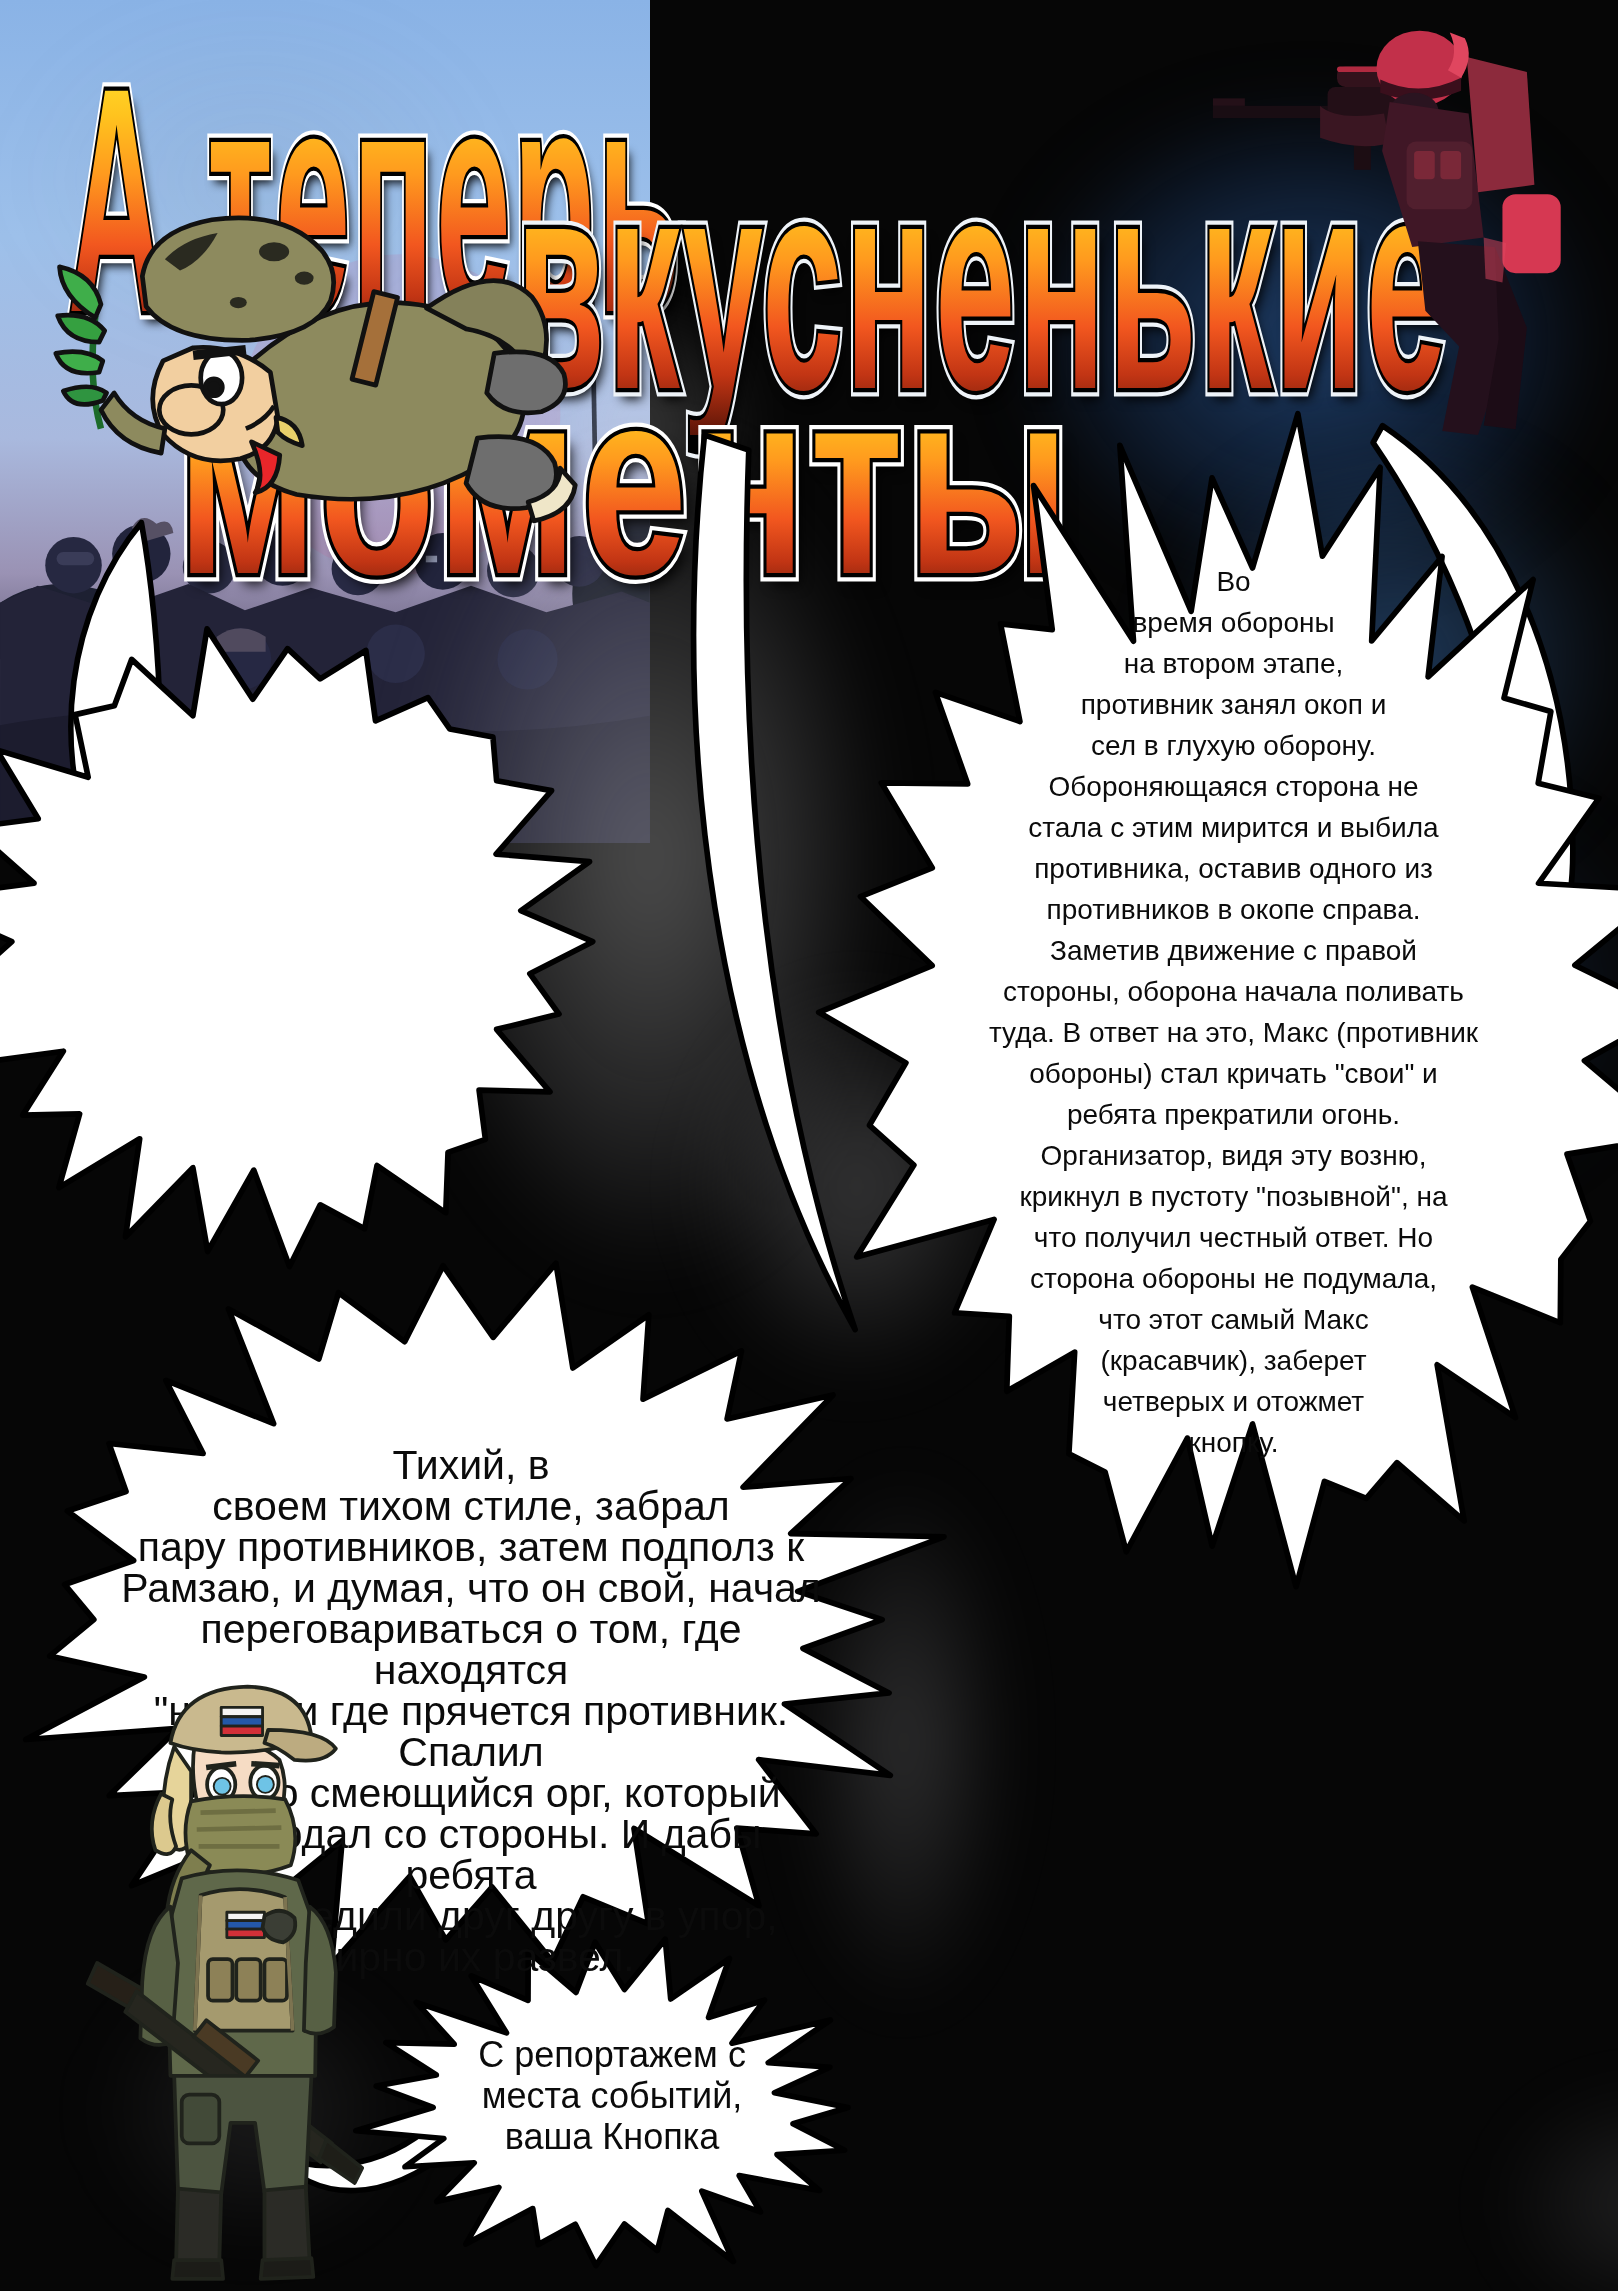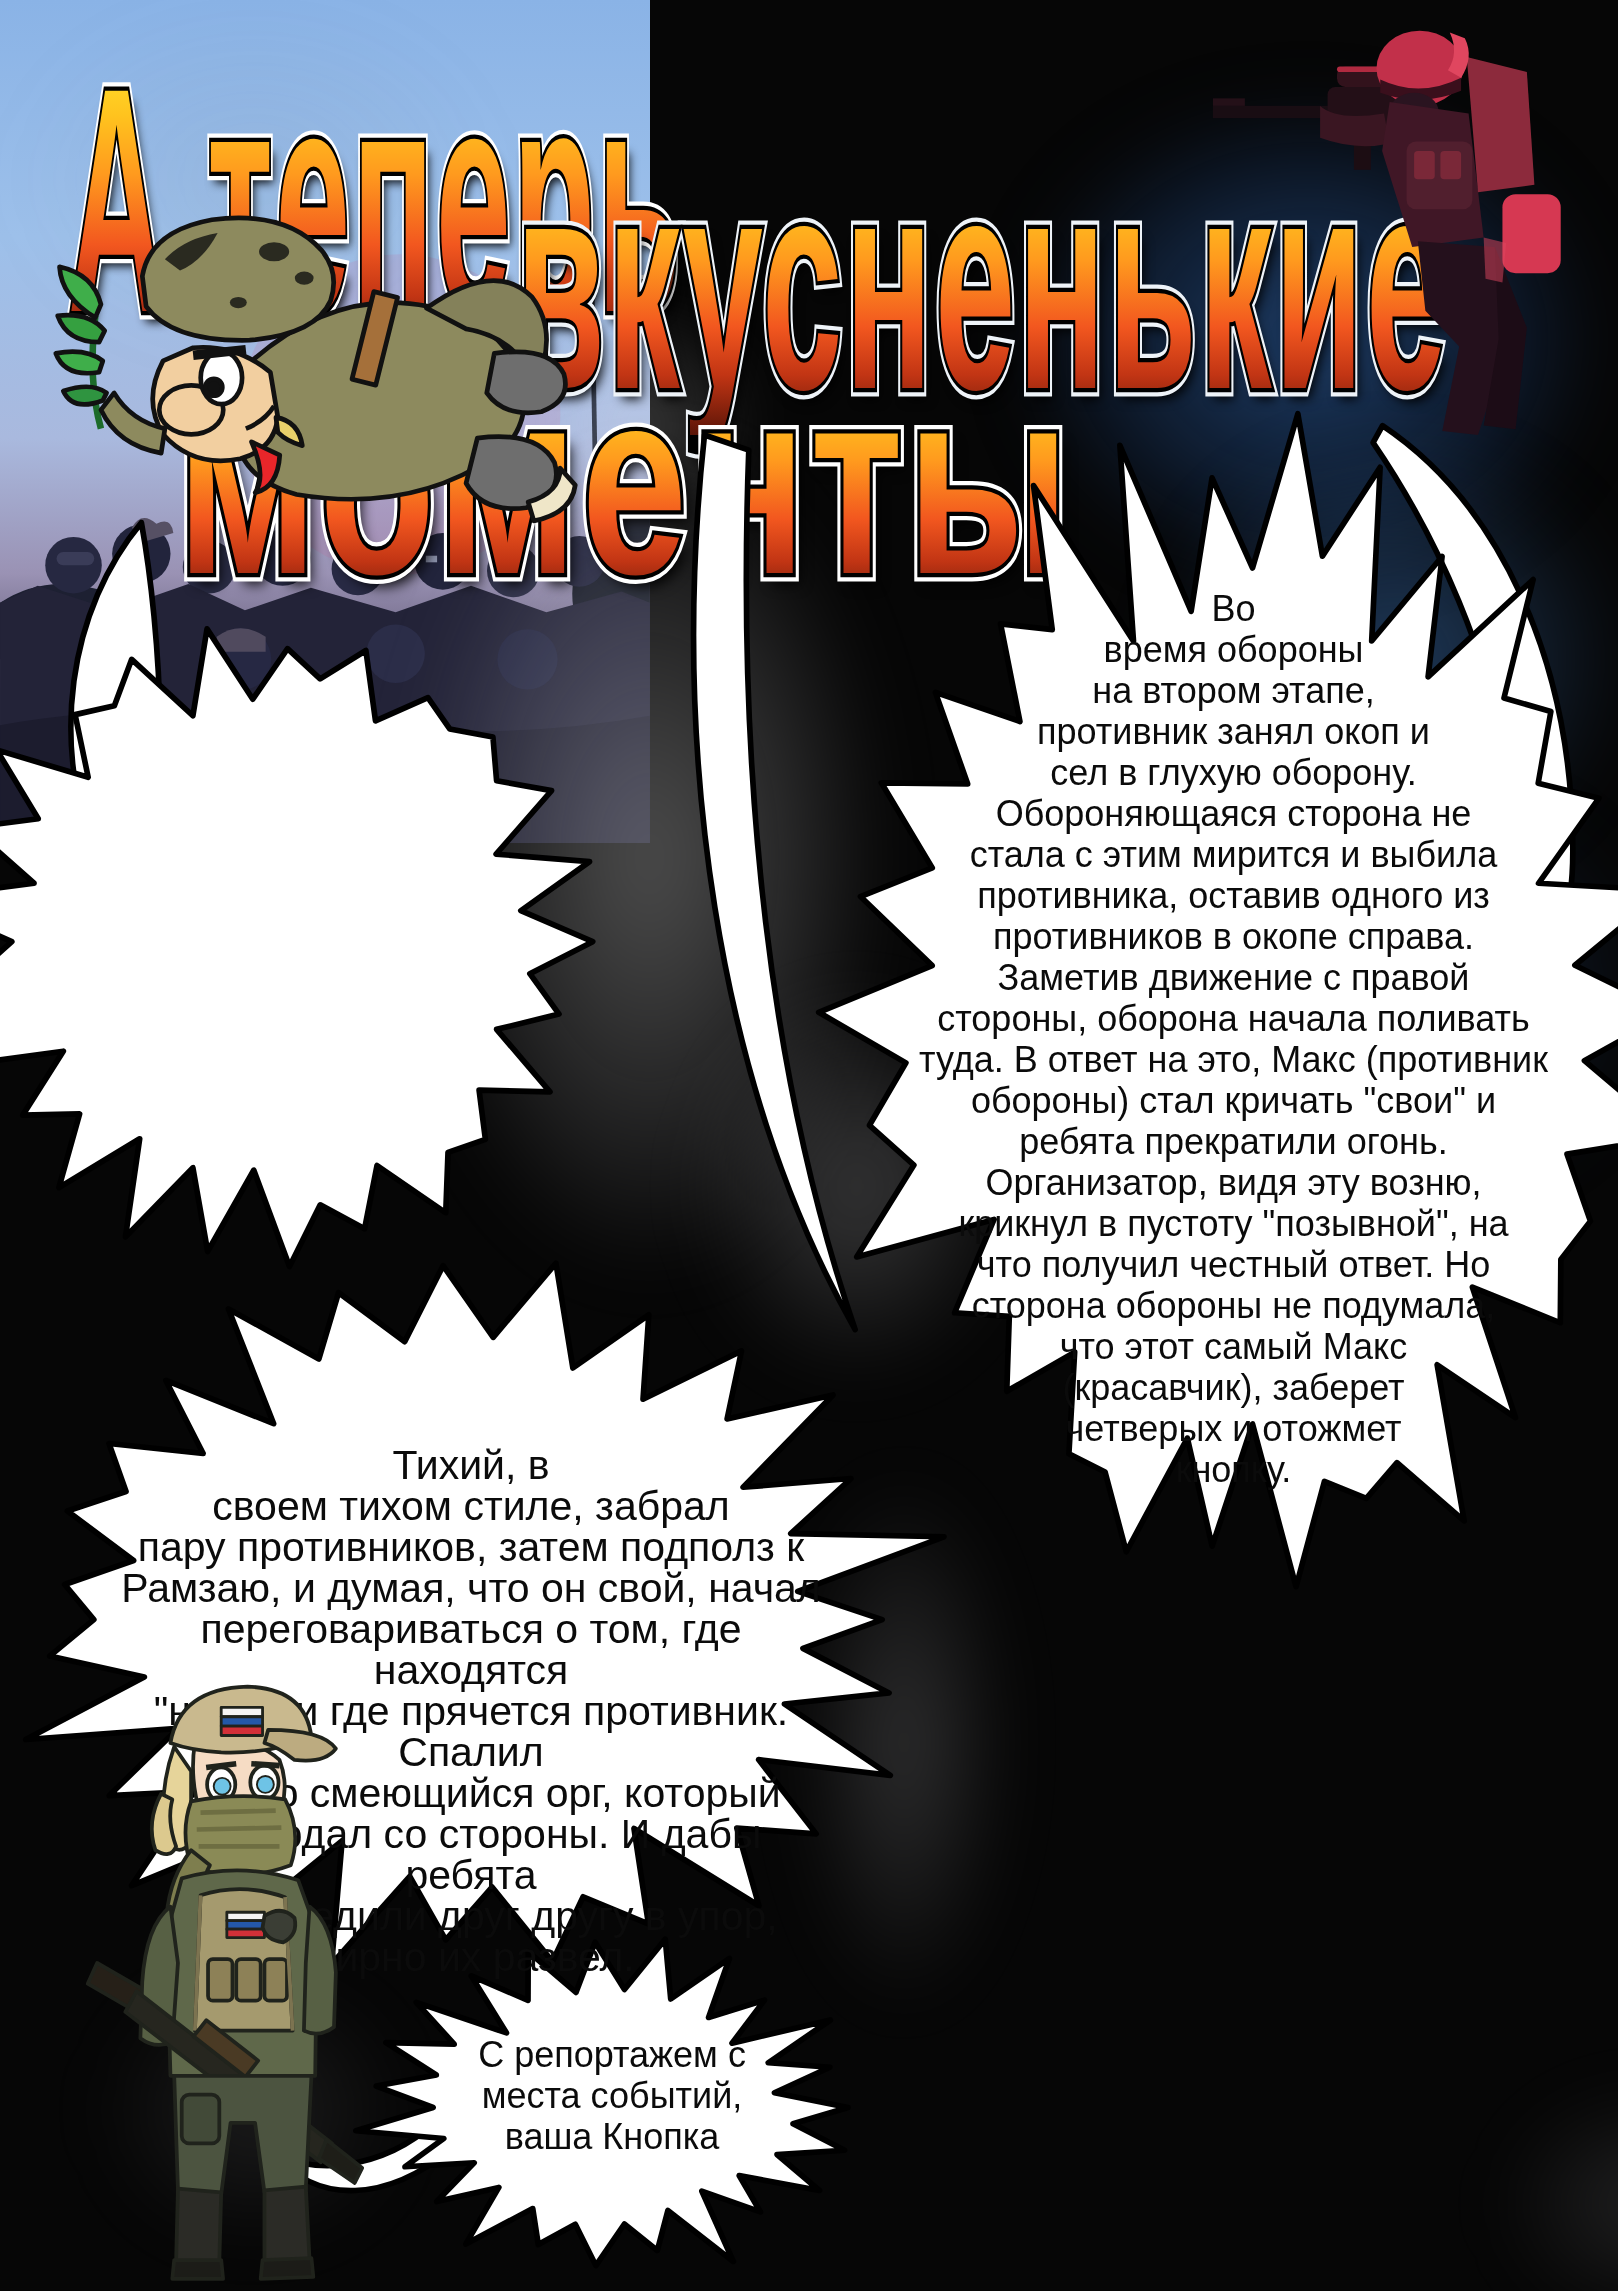--- a/index.html
+++ b/index.html
@@ -44,21 +44,21 @@
   .t1{left:68px;top:40px;font-size:320px;transform:scaleX(.42);}
   .t2{left:516px;top:134px;font-size:301px;transform:scaleX(.48);}
   .t2 .layer.white{-webkit-text-stroke-color:#eef3f8;color:#eef3f8;}
   .t3{left:177px;top:350px;font-size:264px;transform:scaleX(.72);}
 
   
   #bubbles{position:absolute;left:0;top:0;z-index:4;}
   .bubble-shape{fill:#ffffff;stroke:#000000;stroke-width:6;stroke-linejoin:round;}
   .bubble-text{position:absolute;z-index:5;color:#0b0b0b;text-align:center;white-space:pre-line;}
   .bt1{left:33px;top:727px;width:480px;font-size:31px;line-height:38px;}
-  .bt2{left:904px;top:561px;width:659px;font-size:36px;line-height:41px;margin-top:27px;}
+  .bt2{left:904px;top:561px;width:659px;font-size:28px;line-height:41px;}
   .bt3{left:113px;top:1445px;width:716px;font-size:41px;line-height:41px;}
   .bt4{left:405px;top:2034px;width:414px;font-size:36px;line-height:41px;}
 
   
   .art{position:absolute;}
   #crawler{left:52px;top:118px;z-index:3;}
   #redsoldier{left:1196px;top:0px;z-index:2;}
   #photo{left:899px;top:1392px;width:650px;height:843px;z-index:3;
          background:linear-gradient(180deg,#8ab3e6 0%,#9dc0ea 28%,#a9b9de 52%,#9a92b4 68%,#544d68 82%,#262438 100%);}
   #photo svg{position:absolute;left:0;top:0;}

